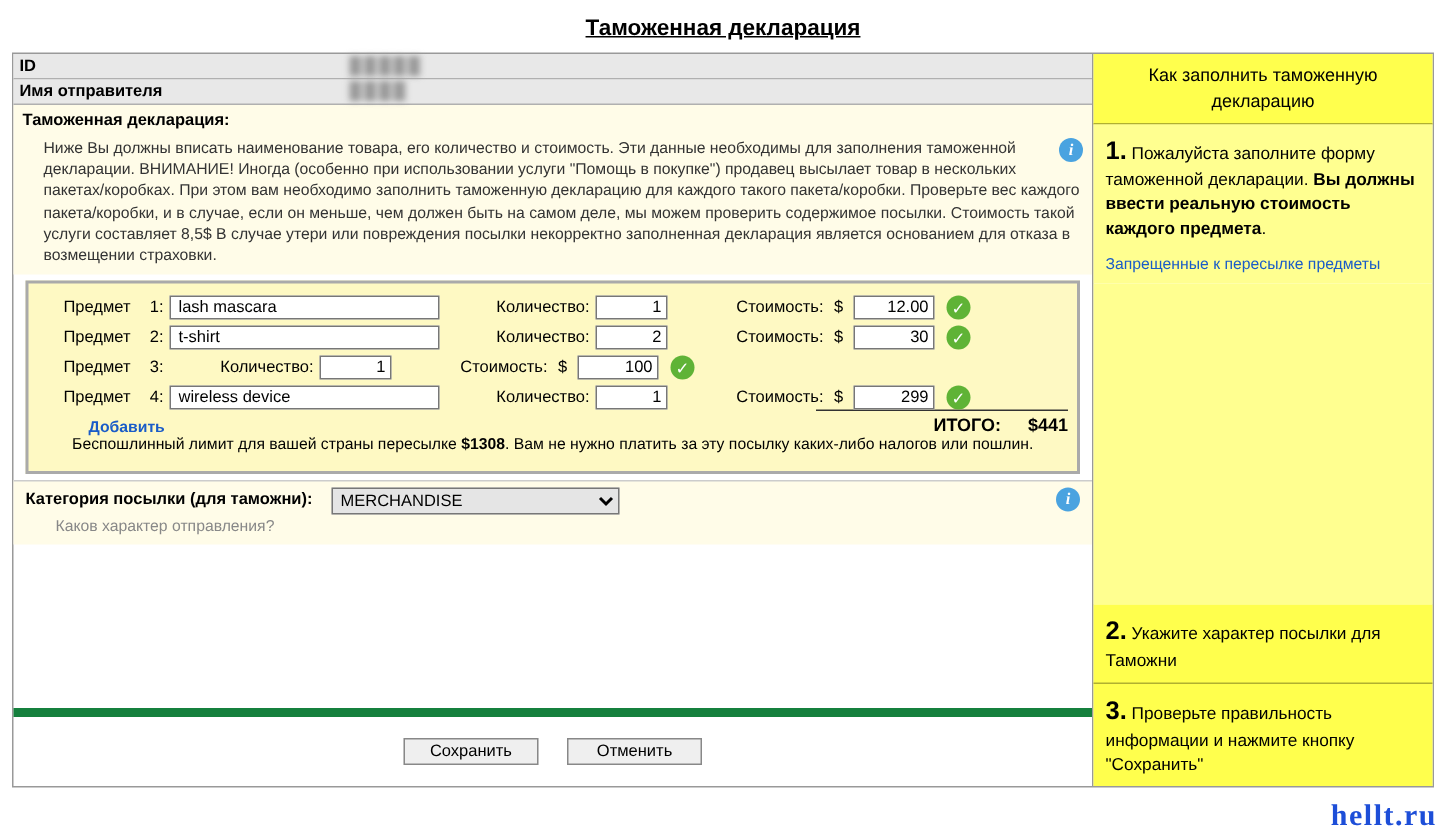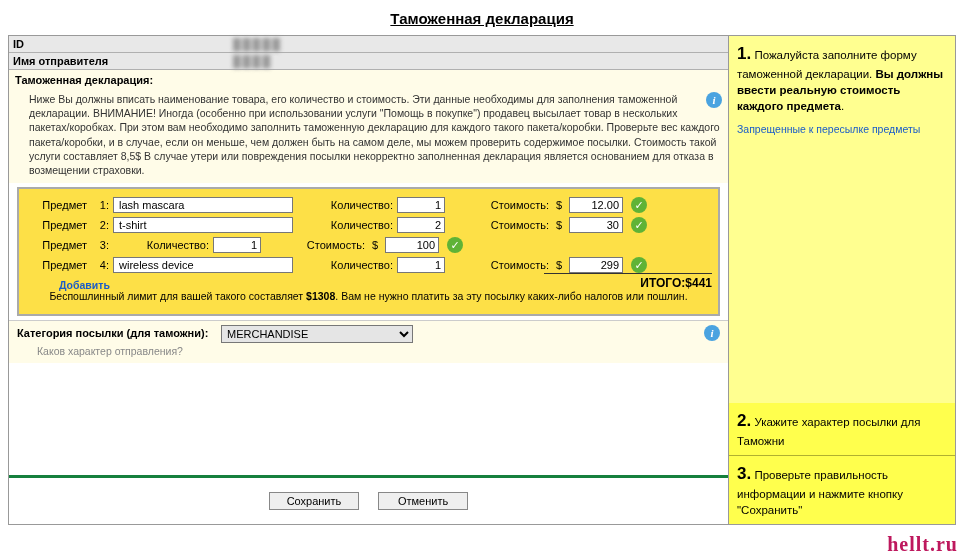--- a/index.html
+++ b/index.html
@@ -79,21 +79,21 @@
     font-family: Georgia, serif;
     font-style: italic;
     text-align: center;
     line-height: 16px;
     font-size: 11px;
   }
   .decl-table-wrap {
     border: 2px solid #aaa;
     margin: 4px 8px;
     padding: 6px 6px 8px 6px;
-    background: #fde047;
+    background: #fef9c3;
   }
   .decl-row {
     display: flex;
     align-items: center;
     padding: 2px 0;
     gap: 4px;
   }
   .decl-row .itm-label { width: 62px; text-align: right; }
   .decl-row .itm-num { width: 18px; text-align: right; }
   .decl-row input.itm-name {
@@ -137,20 +137,21 @@
     text-decoration: none;
     margin-left: 34px;
     display: inline-block;
     padding: 4px 0;
     font-size: 10.5px;
   }
   .total-row {
     display: flex;
     justify-content: flex-end;
     align-items: center;
+    gap: 18px;
     border-top: 1px solid #333;
     margin-top: -22px;
     margin-left: auto;
     width: 168px;
     padding-top: 2px;
     font-weight: bold;
     font-size: 12px;
   }
   .valid-msg {
     text-align: center;
@@ -180,21 +181,21 @@
     width: 192px;
     font-size: 11px;
     border: 1px solid #777;
     padding: 1px;
     background: #e5e5e5;
   }
   .cat-hint { color: #888; font-size: 10.5px; padding: 2px 0 2px 20px;}
   .buttons-row {
     text-align: center;
     padding: 14px 0;
-    border-top: 3px solid #15803d;
+    border-top: 6px solid #15803d;
     margin-top: auto;
   }
   .buttons-row button {
     font-size: 11px;
     padding: 2px 16px;
     margin: 0 8px;
     border: 1px solid #888;
     background: #efefef;
     cursor: pointer;
     min-width: 90px;
@@ -214,21 +215,21 @@
   .step-num { font-size: 17px; font-weight: bold; }
   .step-body { background: #ffff90; flex: 1; padding: 6px 8px; font-size: 11px;}
   .forbidden-link { color: #1a5cc8; text-decoration: none; display: block; margin-top: 8px; font-size: 10.5px;}
   .watermark {
     position: absolute;
     right: 6px;
     bottom: 0px;
     font-family: "Times New Roman", serif;
     letter-spacing: 1px;
     font-size: 20px;
-    color: #be185d;
+    color: #1d4ed8;
     font-weight: bold;
     margin-left: 28px;
   }
 </style>
 </head>
 <body>
 
 <div class="page-title">Таможенная декларация</div>
 
 <div class="main-wrap">
@@ -299,21 +300,21 @@
       </div>
 
       <a href="#" class="add-link">Добавить</a>
       <div class="total-row">
         <span>ИТОГО:</span>
         <span>$441</span>
       </div>
 
 
       <div class="limit-msg">
-        <span>Беспошлинный лимит для вашей такого составляет </span><b>$1308</b><span>. Вам не нужно платить за эту посылку каких-либо налогов или пошлин.</span>
+        <span>Беспошлинный лимит для вашей страны пересылке </span><b>$1308</b><span>. Вам не нужно платить за эту посылку каких-либо налогов или пошлин.</span>
       </div>
     </div>
 
     <div class="category-block">
       <div class="cat-row">
         <span class="cat-label">Категория посылки (для таможни):</span>
         <select class="cat-select">
           <option>MERCHANDISE</option>
         </select>
         <span class="info-icon" style="position:static;margin-left:auto">i</span>
@@ -322,20 +323,21 @@
     </div>
 
     <div class="buttons-row">
       <button>Сохранить</button>
       <button>Отменить</button>
     </div>
 
   </div>
 
   <div class="right-col">
+    <div class="step-box header">Как заполнить таможенную декларацию</div>
 
     <div class="step-box" style="background:#ffff90;border-bottom:none">
       <span class="step-num">1.</span><span> Пожалуйста заполните форму таможенной декларации. </span><b>Вы должны ввести реальную стоимость каждого предмета</b><span>.</span>
       <a href="#" class="forbidden-link">Запрещенные к пересылке предметы</a>
     </div>
 
     <div class="step-body"></div>
 
     <div class="step-box">
       <span class="step-num">2.</span><span> Укажите характер посылки для Таможни</span>

